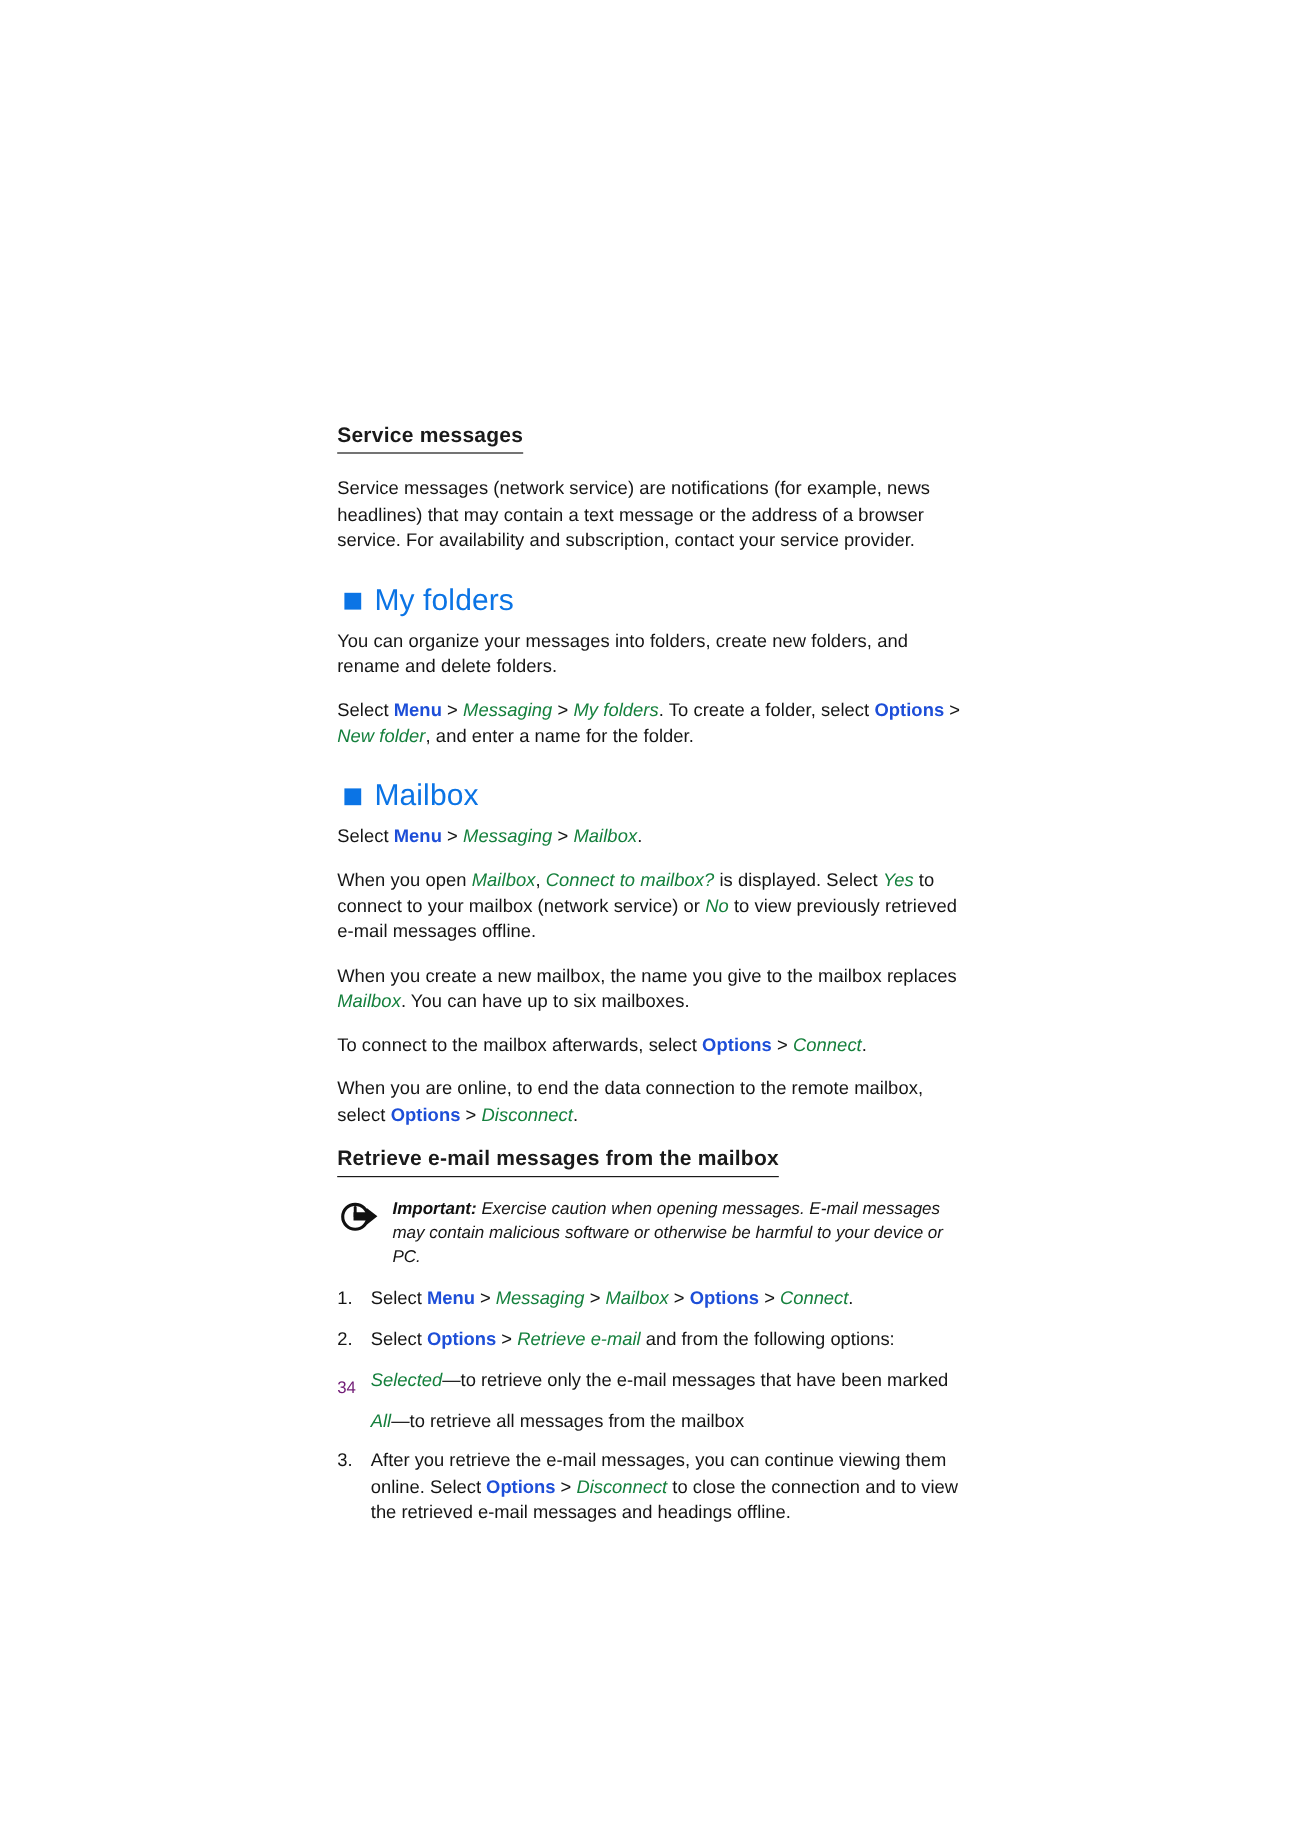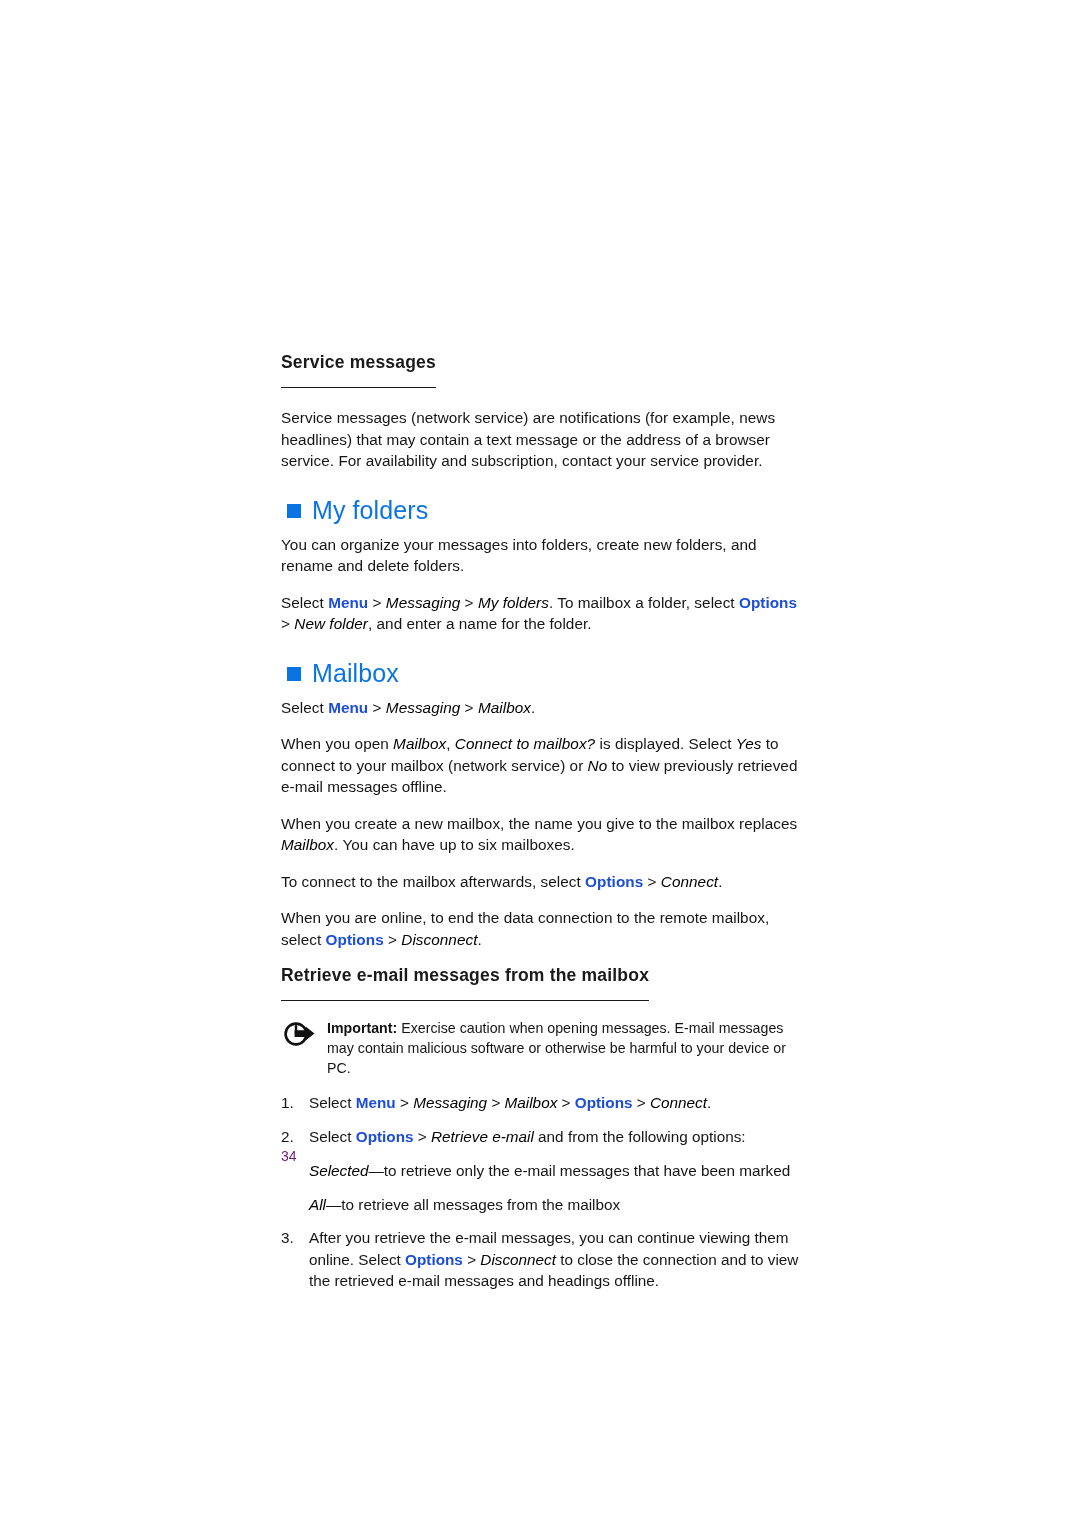--- a/index.html
+++ b/index.html
@@ -25,21 +25,21 @@
 
   
   .subhead {
     font-size: 17.5px;
     font-weight: bold;
     color: #1a1a1a;
     letter-spacing: 0.2px;
     margin: 0 0 9px 0;
     display: inline-block;
     border-bottom: 1.6px solid #1a1a1a;
-    padding-bottom: 14px;
+    padding-bottom: 4px;
     line-height: 1.2;
   }
   .subhead-wrap { margin: 0 0 10px 0; }
   .subhead-wrap.tight { margin-bottom: 6px; }
 
   
   .section-head {
     display: flex;
     align-items: center;
     gap: 11px;
@@ -69,21 +69,21 @@
     color: #151515;
     letter-spacing: 0.05px;
   }
 
   
   .m {            
     color: #1d4ed8;
     font-weight: bold;
   }
   .i {            
-    color: #000000;
+    color: #15803d;
     font-style: italic;
   }
   .sep { color: #151515; }
 
   
   .note {
     display: flex;
     align-items: flex-start;
     margin: 8px 0 14px 0;
   }
@@ -91,20 +91,21 @@
     flex: 0 0 auto;
     width: 44px;
     padding-top: 3px;
     padding-left: 2px;
   }
   .note-text {
     font-size: 14.2px;
     line-height: 20px;
     color: #151515;
     letter-spacing: 0.01px;
+    font-style: italic;
   }
   .note-text b { font-weight: bold; color: #111; }
 
   
   ol.steps {
     list-style: none;
     margin: 0;
     padding: 0;
   }
   ol.steps > li {
@@ -152,21 +153,21 @@
   </div>
   <p class="body">Service messages (network service) are notifications (for example, news headlines) that may contain a text message or the address of a browser service. For availability and subscription, contact your service provider.</p>
 
   <div class="section-head">
     <span class="sq"></span>
     <span class="title">My folders</span>
   </div>
 
   <p class="body">You can organize your messages into folders, create new folders, and rename and delete folders.</p>
 
-  <p class="body"><span>Select </span><span class="m">Menu</span><span class="sep"> &gt; </span><span class="i">Messaging</span><span class="sep"> &gt; </span><span class="i">My folders</span><span>. To mailbox a folder, select </span><span class="m">Options</span><span class="sep"> &gt; </span><span class="i">New folder</span><span>, and enter a name for the folder.</span></p>
+  <p class="body"><span>Select </span><span class="m">Menu</span><span class="sep"> &gt; </span><span class="i">Messaging</span><span class="sep"> &gt; </span><span class="i">My folders</span><span>. To create a folder, select </span><span class="m">Options</span><span class="sep"> &gt; </span><span class="i">New folder</span><span>, and enter a name for the folder.</span></p>
 
   <div class="section-head">
     <span class="sq"></span>
     <span class="title">Mailbox</span>
   </div>
 
   <p class="body"><span>Select </span><span class="m">Menu</span><span class="sep"> &gt; </span><span class="i">Messaging</span><span class="sep"> &gt; </span><span class="i">Mailbox</span><span>.</span></p>
 
   <p class="body"><span>When you open </span><span class="i">Mailbox</span><span>, </span><span class="i">Connect to mailbox?</span><span> is displayed. Select </span><span class="i">Yes</span><span> to connect to your mailbox (network service) or </span><span class="i">No</span><span> to view previously retrieved e-mail messages offline.</span></p>
 

